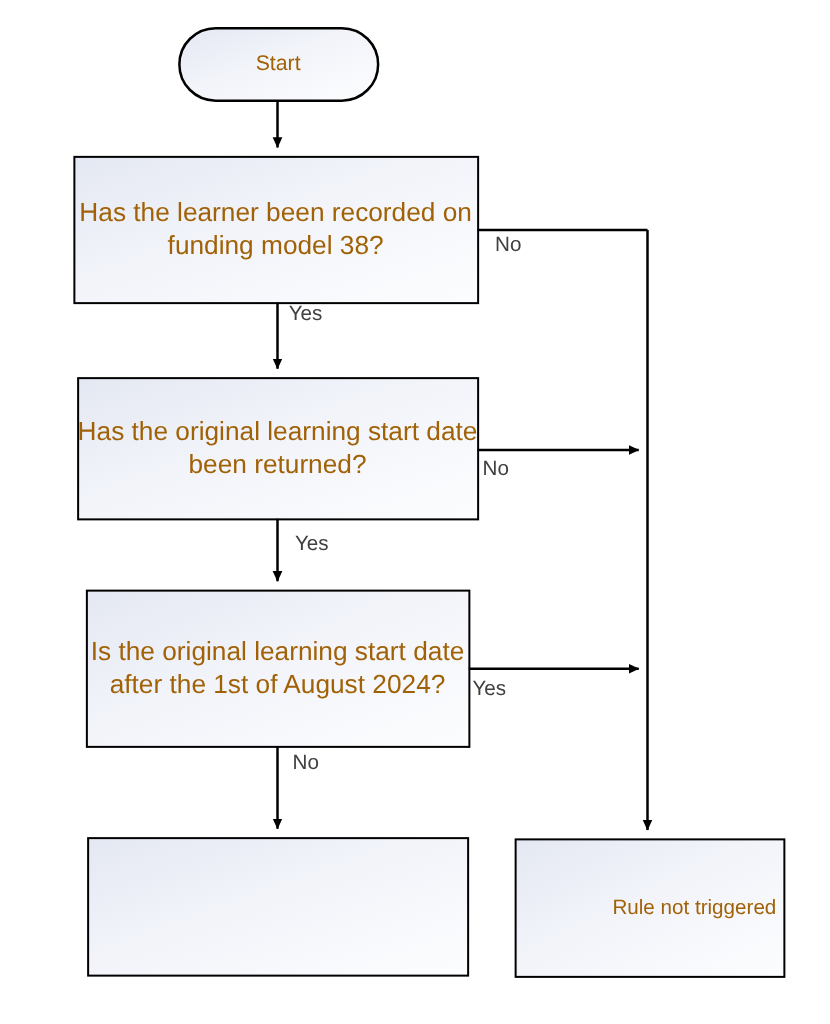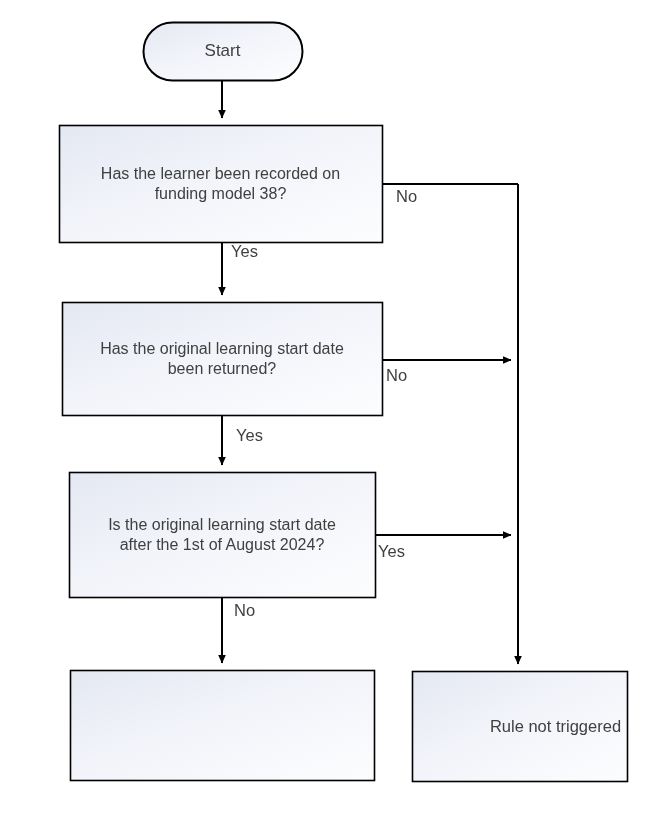--- a/index.html
+++ b/index.html
@@ -28,27 +28,27 @@
     height: 819px;
     display: block;
   }
   .node-label {
     position: absolute;
     display: flex;
     align-items: center;
     justify-content: center;
     text-align: center;
     font-family: "Liberation Sans", sans-serif;
-    color: #404040;
+    color: #a16207;
     line-height: 1.22;
     pointer-events: none;
     white-space: pre-line;
   }
   .node-label.terminal-text { font-size: 16.5px; }
-  .node-label.process-text  { font-size: 16px; }
+  .node-label.process-text  { font-size: 21px; }
   .node-label.start-text    { font-size: 17px; }
   .edge-label {
     position: absolute;
     font-family: "Liberation Sans", sans-serif;
     font-size: 16.5px;
     color: #404040;
     line-height: 1;
     white-space: nowrap;
     pointer-events: none;
   }

